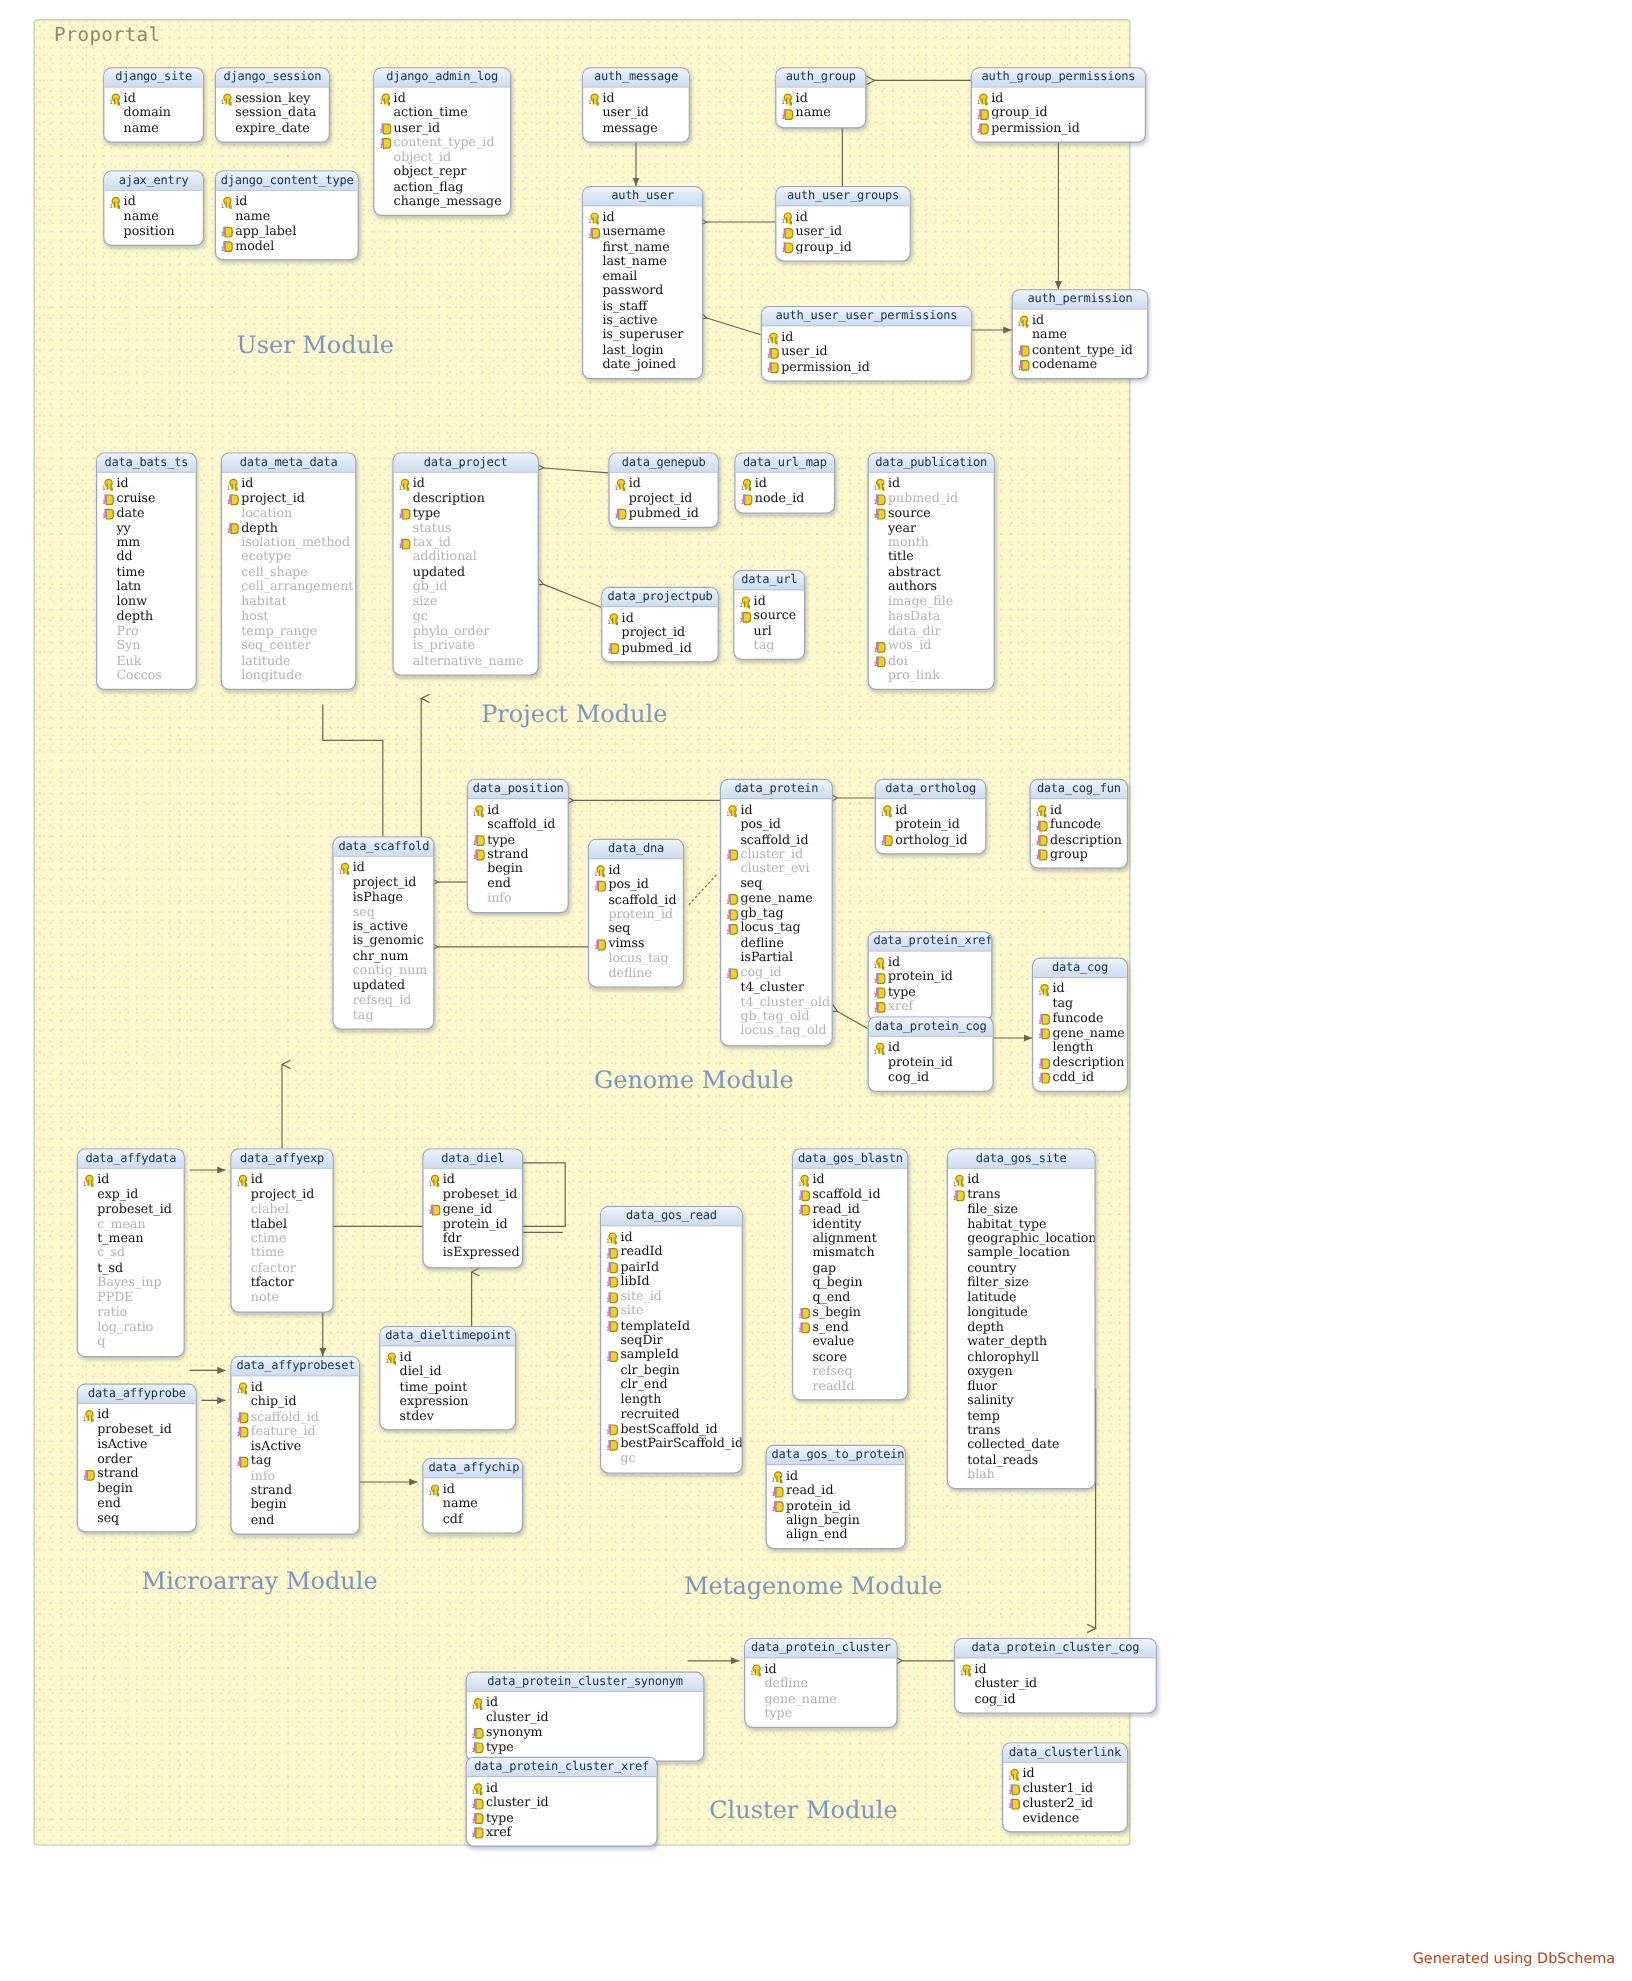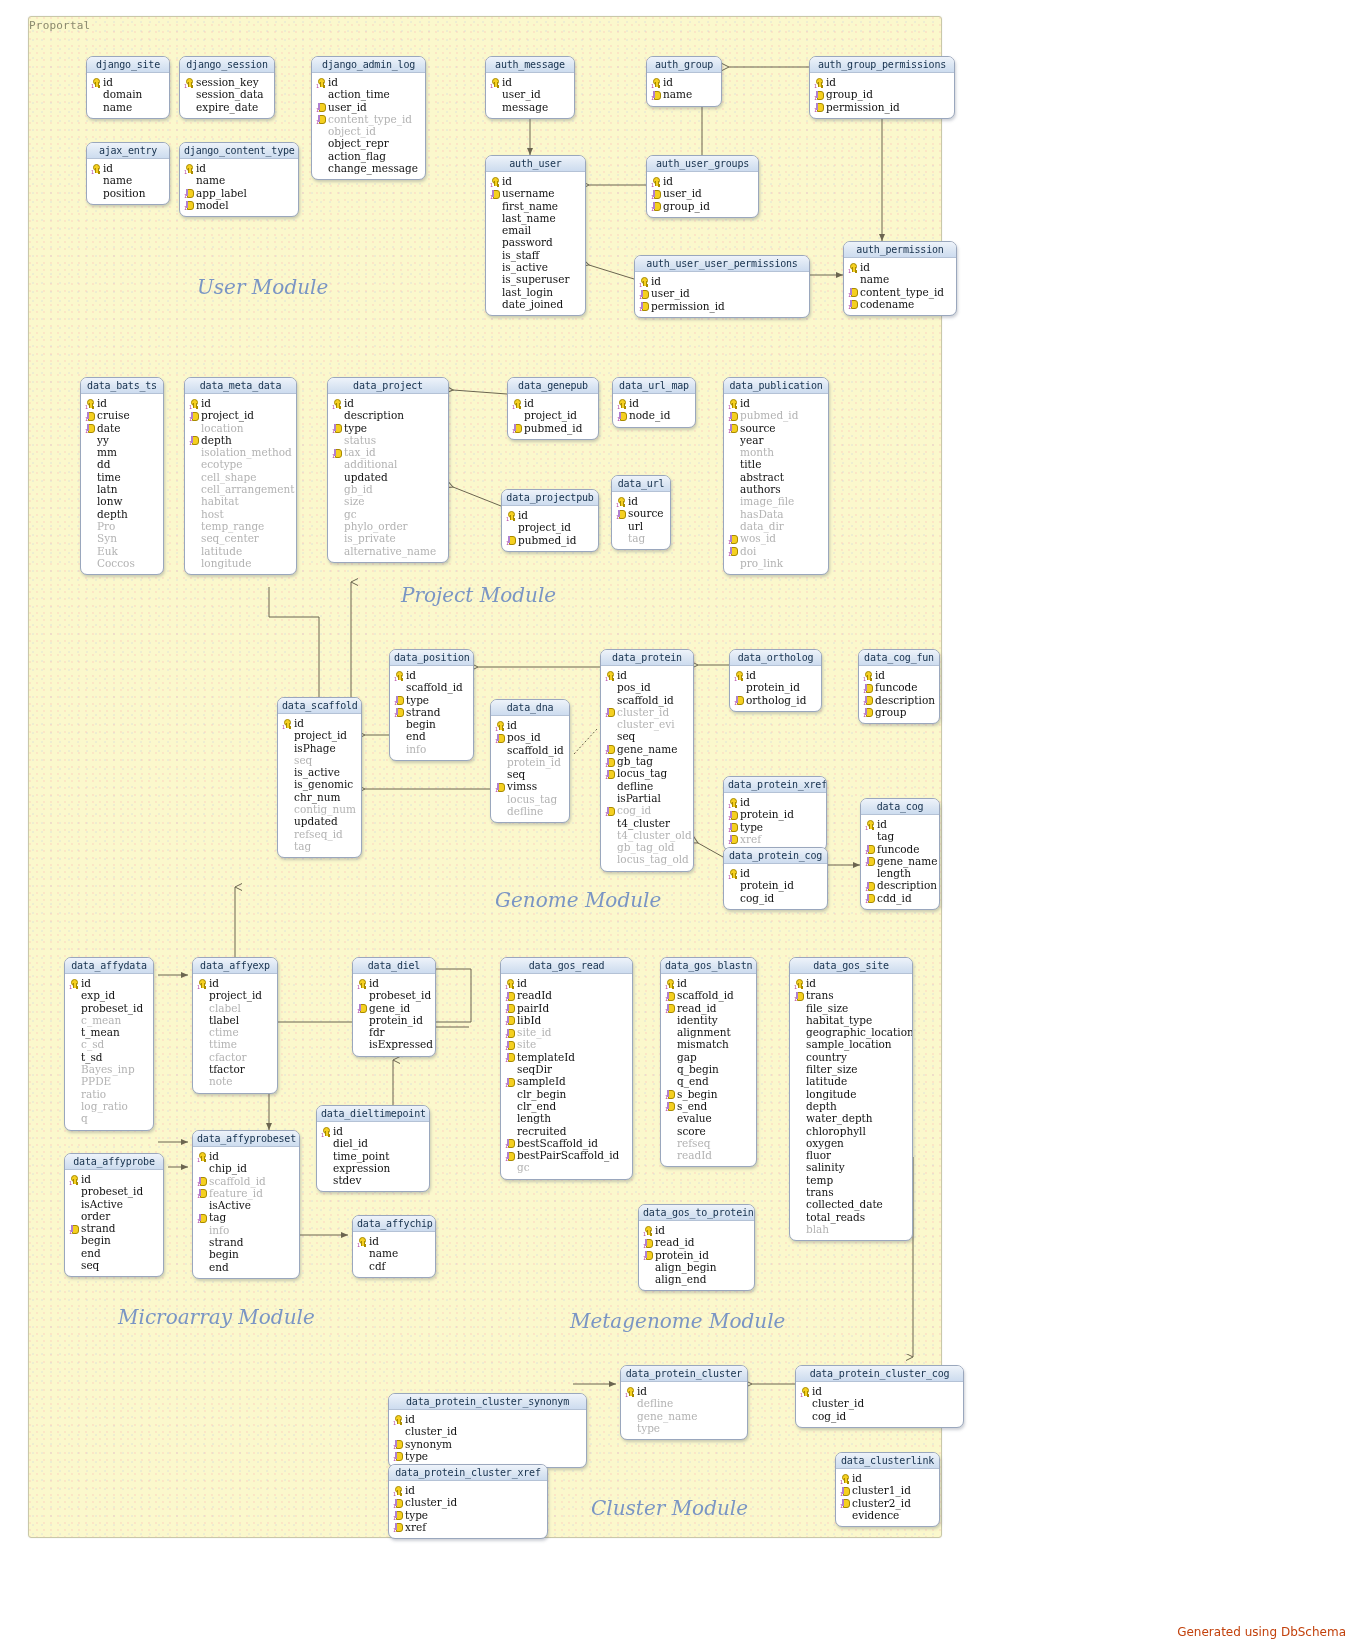--- a/index.html
+++ b/index.html
@@ -19,23 +19,23 @@
     background-color:#fbf8cc;
     background-image:
       radial-gradient(circle at 1px 1px, rgba(255,120,160,.30) 0.6px, transparent 0.8px),
       radial-gradient(circle at 4px 5px, rgba(120,140,255,.22) 0.6px, transparent 0.8px);
     background-size:7px 7px, 9px 9px;
     border:1px solid #c9c8a8;
     border-radius:3px;
     box-shadow:0 0 0 1px rgba(0,0,0,.02);
   }
   #canvas-label{
-    position:absolute;left:0;top:2px;
+    position:absolute;left:16px;top:2px;
     font-family:"DejaVu Sans Mono", monospace;
-    font-size:11px;color:#8a8a6e;letter-spacing:.2px;
+    font-size:16px;color:#8a8a6e;letter-spacing:.2px;
   }
   
   #edges{position:absolute;left:0;top:0;width:912px;height:1520px;pointer-events:none;}
 
   
   .tbl{
     position:absolute;
     background:#ffffff;
     border:1px solid #9aa7bd;
     border-radius:7px;
@@ -92,21 +92,20 @@
   }
   .k .sub{
     position:absolute;left:0;bottom:-2px;
     font-family:"DejaVu Sans", sans-serif;
     font-size:5px;color:#b03fa0;line-height:5px;
   }
   
   .mod{
     position:absolute;
     font-family:"DejaVu Serif", serif;
-    font-style:italic;
     font-size:20px;
     color:#7a95c4;
     white-space:nowrap;
   }
   
   #footer{
     position:absolute;right:14px;bottom:12px;
     font-family:"DejaVu Sans", sans-serif;
     font-size:12px;color:#c2410c;
   }
@@ -691,21 +690,21 @@
             </span><span>id</span></div>
           <div class="col"><span class="k"></span><span>probeset_id</span></div>
           <div class="col"><span class="k fk">
               <span class="sub">1</span>
             </span><span>gene_id</span></div>
           <div class="col"><span class="k"></span><span>protein_id</span></div>
           <div class="col"><span class="k"></span><span>fdr</span></div>
           <div class="col"><span class="k"></span><span>isExpressed</span></div>
         </div>
       </div>
-      <div class="tbl" style="left: 471px; top: 940px; width: 133px;">
+      <div class="tbl" style="left: 471px; top: 988px; width: 119px;">
         <div class="tbl-hd">data_gos_read</div>
         <div class="tbl-bd">
           <div class="col"><span class="k pk">
               <span class="sub">1</span>
             </span><span>id</span></div>
           <div class="col"><span class="k fk">
               <span class="sub">1</span>
             </span><span>readId</span></div>
           <div class="col"><span class="k fk">
               <span class="sub">1</span>

